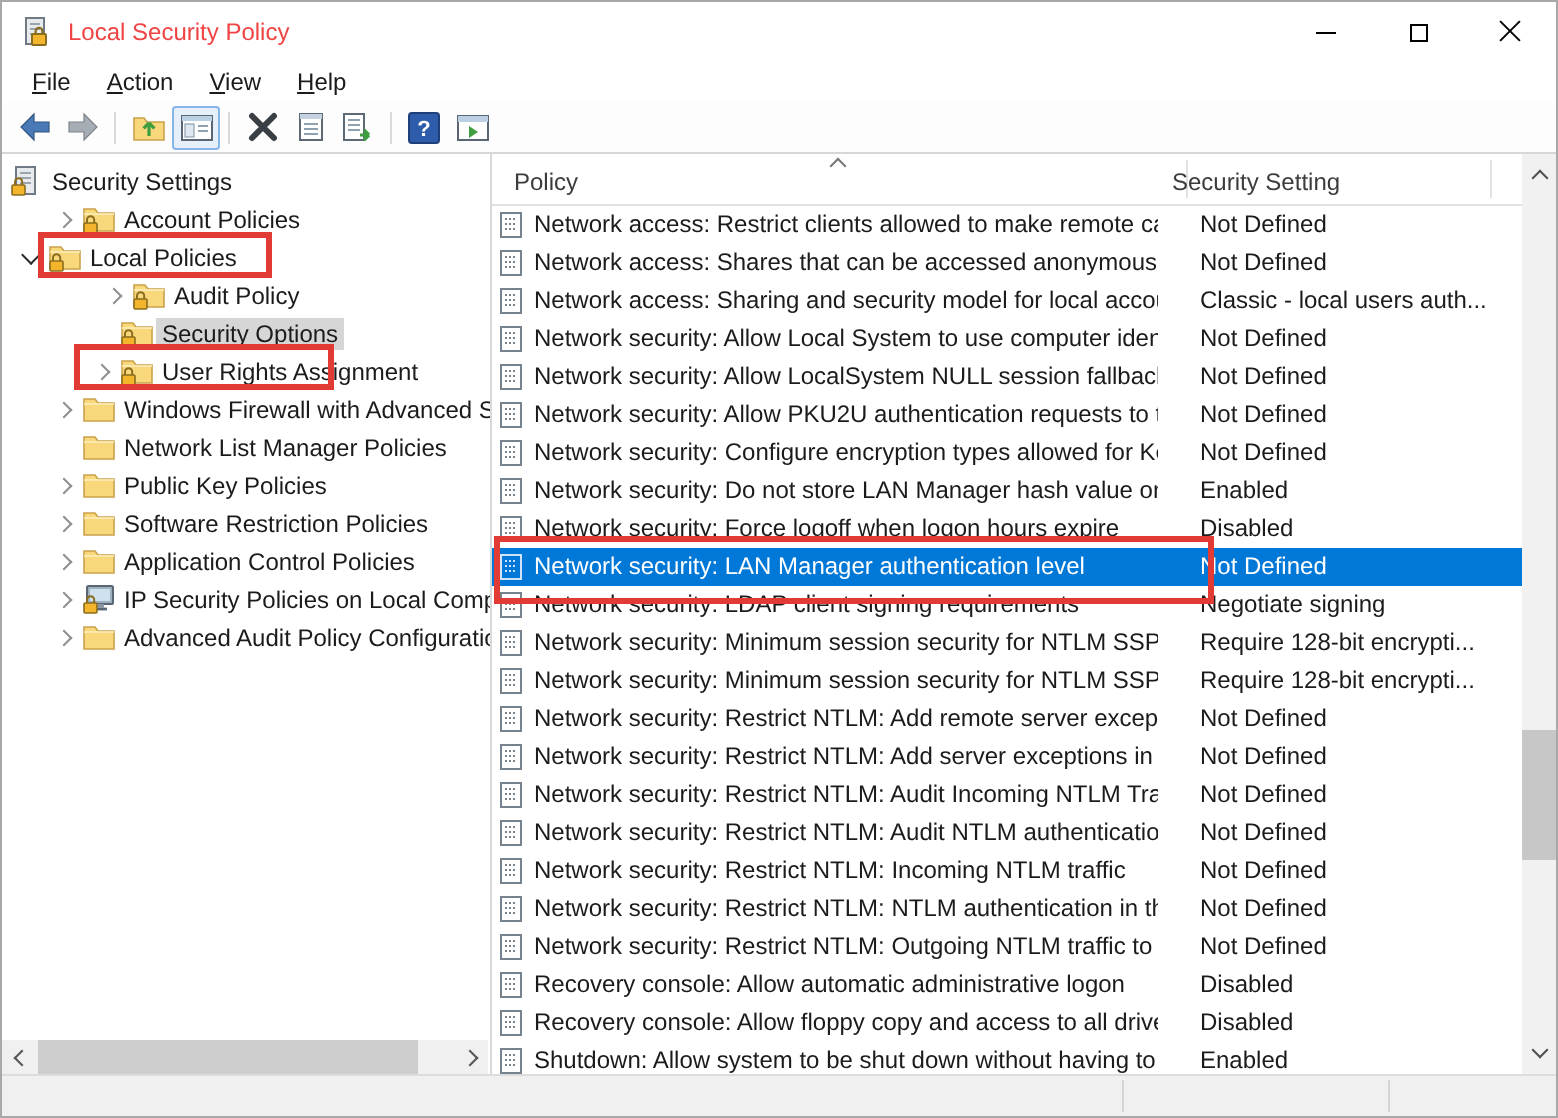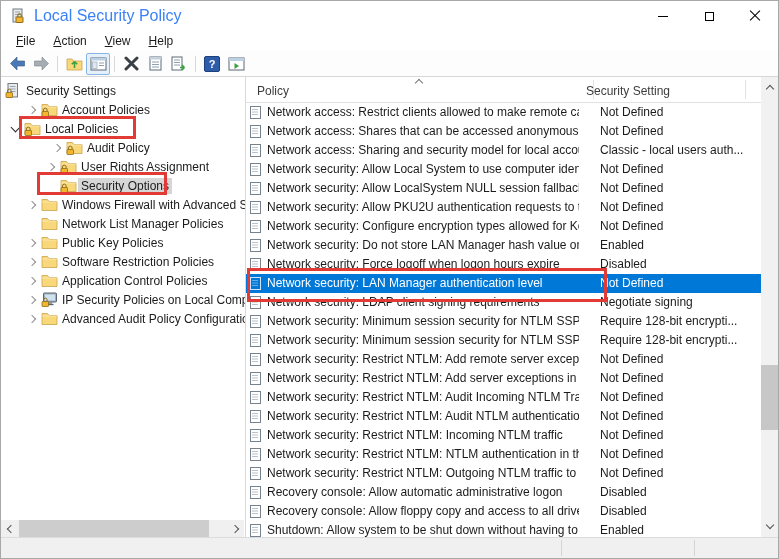--- a/index.html
+++ b/index.html
@@ -4,21 +4,21 @@
 <style>
   * { margin:0; padding:0; box-sizing:border-box; }
   html,body { width:779px; height:559px; background:#fff; }
   body { font-family:"Liberation Sans", sans-serif; font-size:12px; color:#1b1b1b; }
 
   .window { position:relative; width:779px; height:559px; border:1px solid #a8a8a8; background:#fff; display:flex; flex-direction:column; overflow:hidden; }
 
   
   .titlebar { height:30px; flex:none; display:flex; align-items:center; background:#fff; }
   .app-icon { width:16px; height:16px; margin:0 8px 0 9px; flex:none; }
-  .title-text { font-size:16px; color:#3b82f6; }
+  .title-text { font-size:12px; color:#ef4444; }
   .tb-spacer { flex:1; }
   .wc-btn { width:46px; height:30px; display:flex; align-items:center; justify-content:center; position:relative; }
   .wc-min i { display:block; width:10px; height:0; border-top:1px solid #000; }
   .wc-max i { display:block; width:9px; height:9px; border:1px solid #000; }
   .wc-close i { display:block; position:relative; width:12px; height:12px; }
   .wc-close i::before,.wc-close i::after { content:""; position:absolute; left:-1px; top:5px; width:14px; height:1px; background:#000; }
   .wc-close i::before { transform:rotate(45deg); }
   .wc-close i::after { transform:rotate(-45deg); }
 
   
@@ -248,47 +248,47 @@
                 <path d="M1 2.5 h5.5 l1.5 2 H16 v9 H1 Z" fill="#f9d77b" stroke="#caa24b" stroke-width="0.8"></path>
                 <path d="M1 5 H16" stroke="#fdeebc" stroke-width="0.8"></path>
                 <g>
                   <rect x="1" y="9.5" width="6.5" height="5" rx="0.6" fill="#f2b52c" stroke="#8a6d1f" stroke-width="0.8"></rect>
                   <path d="M2.5 9.5 v-1.6 a1.8 1.8 0 0 1 3.6 0 V9.5" fill="none" stroke="#8a6d1f" stroke-width="1"></path>
                 </g>
               </svg>
             </span>
     <span class="tlabel">Audit Policy</span>
   </div>
-          <div class="tree-item" style="padding-left: 42px;">
-    <span class="chev collapsed"></span>
+          <div class="tree-item sel-inactive" style="padding-left: 42px;">
+    <span class="chev"></span>
     <span class="ticon">
               <svg width="17" height="15" viewBox="0 0 17 15">
                 <path d="M1 2.5 h5.5 l1.5 2 H16 v9 H1 Z" fill="#f9d77b" stroke="#caa24b" stroke-width="0.8"></path>
                 <path d="M1 5 H16" stroke="#fdeebc" stroke-width="0.8"></path>
                 <g>
                   <rect x="1" y="9.5" width="6.5" height="5" rx="0.6" fill="#f2b52c" stroke="#8a6d1f" stroke-width="0.8"></rect>
                   <path d="M2.5 9.5 v-1.6 a1.8 1.8 0 0 1 3.6 0 V9.5" fill="none" stroke="#8a6d1f" stroke-width="1"></path>
                 </g>
               </svg>
             </span>
-    <span class="tlabel">User Rights Assignment</span>
-  </div>
-          <div class="tree-item sel-inactive" style="padding-left: 42px;">
-    <span class="chev"></span>
+    <span class="tlabel">Security Options</span>
+  </div>
+          <div class="tree-item" style="padding-left: 42px;">
+    <span class="chev collapsed"></span>
     <span class="ticon">
               <svg width="17" height="15" viewBox="0 0 17 15">
                 <path d="M1 2.5 h5.5 l1.5 2 H16 v9 H1 Z" fill="#f9d77b" stroke="#caa24b" stroke-width="0.8"></path>
                 <path d="M1 5 H16" stroke="#fdeebc" stroke-width="0.8"></path>
                 <g>
                   <rect x="1" y="9.5" width="6.5" height="5" rx="0.6" fill="#f2b52c" stroke="#8a6d1f" stroke-width="0.8"></rect>
                   <path d="M2.5 9.5 v-1.6 a1.8 1.8 0 0 1 3.6 0 V9.5" fill="none" stroke="#8a6d1f" stroke-width="1"></path>
                 </g>
               </svg>
             </span>
-    <span class="tlabel">Security Options</span>
+    <span class="tlabel">User Rights Assignment</span>
   </div>
           <div class="tree-item" style="padding-left: 23px;">
     <span class="chev collapsed"></span>
     <span class="ticon">
               <svg width="17" height="15" viewBox="0 0 17 15">
                 <path d="M1 2.5 h5.5 l1.5 2 H16 v9 H1 Z" fill="#f9d77b" stroke="#caa24b" stroke-width="0.8"></path>
                 <path d="M1 5 H16" stroke="#fdeebc" stroke-width="0.8"></path>
               </svg>
             </span>
     <span class="tlabel">Windows Firewall with Advanced Secu</span>

